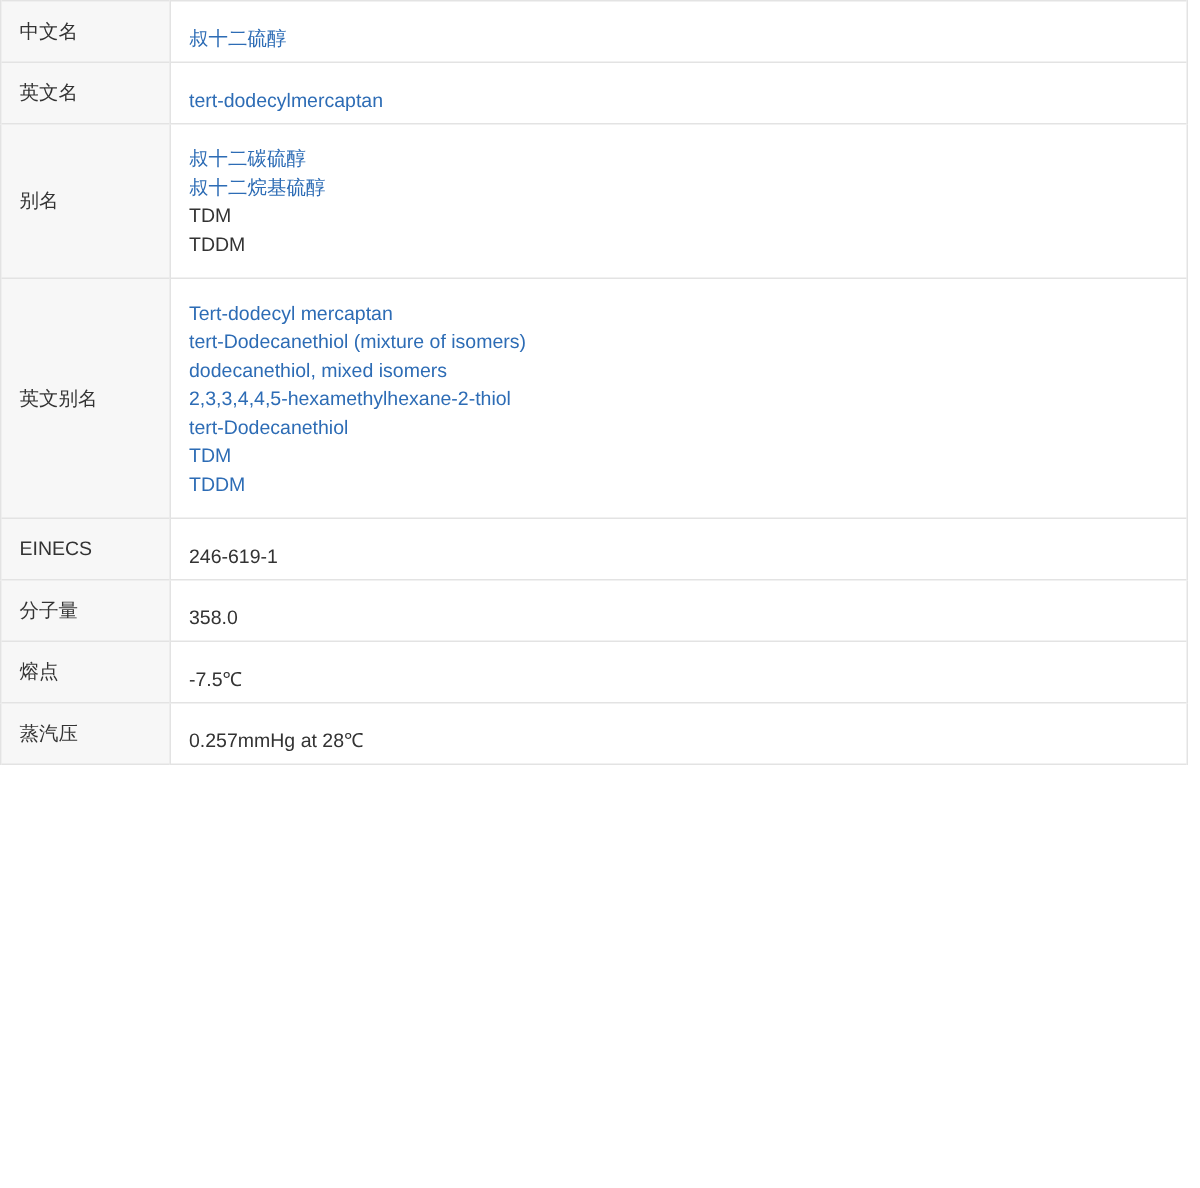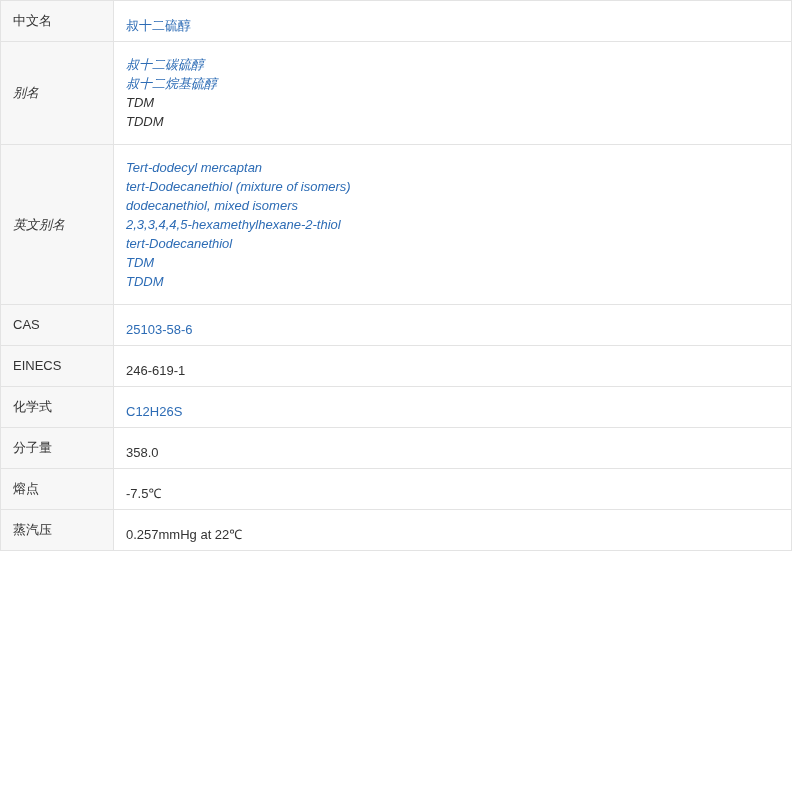--- a/index.html
+++ b/index.html
@@ -53,32 +53,37 @@
   .multi-line div {
     line-height: 19px;
   }
   sup {
     font-size: 9px;
     vertical-align: super;
   }
   .tall-row td {
     padding-top: 13px;
     padding-bottom: 13px;
-    font-style: italic;
   }
 </style>
 </head>
 <body>
 
 <table class="prop-table">
   <tbody>
       <tr>
         <td class="label-cell">中文名</td>
         <td class="value-cell">
           <div class="value-link">叔十二硫醇</div>
+        </td>
+      </tr>
+      <tr>
+        <td class="label-cell">英文名</td>
+        <td class="value-cell">
+          <div class="value-link">tert-dodecylmercaptan</div>
         </td>
       </tr>
       <tr class="tall-row">
         <td class="label-cell">别名</td>
         <td class="value-cell multi-line">
           <div class="value-link">叔十二碳硫醇</div>
           <div class="value-link">叔十二烷基硫醇</div>
           <div>TDM</div>
           <div>TDDM</div>
         </td>
@@ -89,49 +94,37 @@
           <div class="value-link">Tert-dodecyl mercaptan</div>
           <div class="value-link">tert-Dodecanethiol (mixture of isomers)</div>
           <div class="value-link">dodecanethiol, mixed isomers</div>
           <div class="value-link">2,3,3,4,4,5-hexamethylhexane-2-thiol</div>
           <div class="value-link">tert-Dodecanethiol</div>
           <div class="value-link">TDM</div>
           <div class="value-link">TDDM</div>
         </td>
       </tr>
       <tr>
-        <td class="label-cell">CAS</td>
-        <td class="value-cell">
-          <div class="value-link">25103-58-6</div>
-        </td>
-      </tr>
-      <tr>
         <td class="label-cell">EINECS</td>
         <td class="value-cell">
           <div>246-619-1</div>
-        </td>
-      </tr>
-      <tr>
-        <td class="label-cell">化学式</td>
-        <td class="value-cell">
-          <div class="value-link">C12H26S</div>
         </td>
       </tr>
       <tr>
         <td class="label-cell">分子量</td>
         <td class="value-cell">
           <div>358.0</div>
         </td>
       </tr>
       <tr>
         <td class="label-cell">熔点</td>
         <td class="value-cell">
           <div>-7.5℃</div>
         </td>
       </tr>
       <tr>
         <td class="label-cell">蒸汽压</td>
         <td class="value-cell">
-          <div>0.257mmHg at 22℃</div>
+          <div>0.257mmHg at 28℃</div>
         </td>
       </tr>
     </tbody>
 </table>
 
 </body></html>

